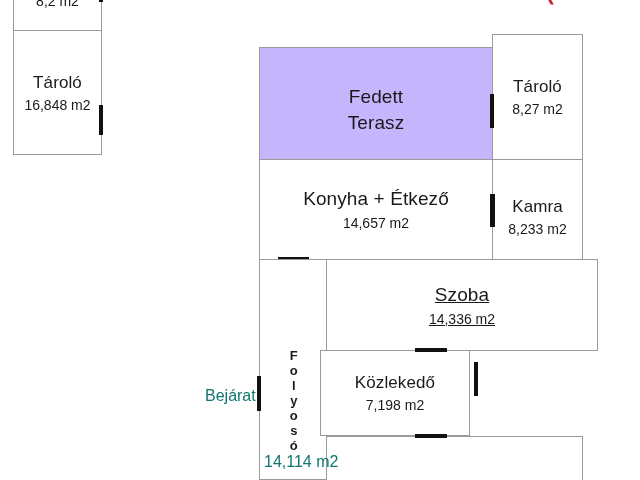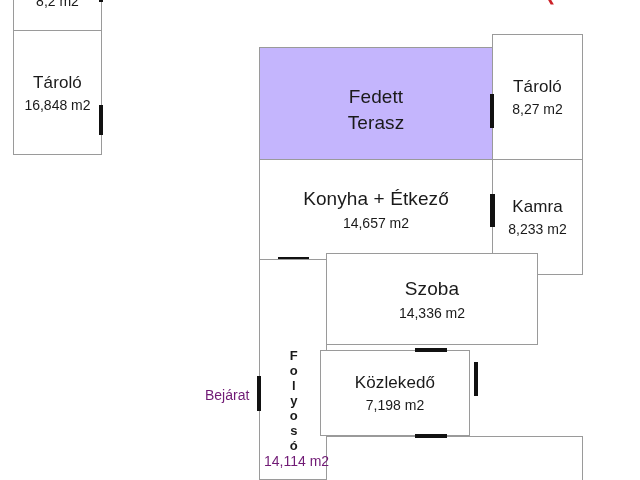--- a/index.html
+++ b/index.html
@@ -54,23 +54,23 @@
   .area-sm { font-size: 13px; line-height: 18px; }
 
   
   .jamb {
     position: absolute;
     background: #111111;
   }
 
   .free-label {
     position: absolute;
-    font-size: 14px;
+    font-size: 16px;
     line-height: 19px;
-    color: #701a75;
+    color: #0f766e;
     white-space: nowrap;
   }
 
   
   .vert-label {
     position: absolute;
     display: flex;
     flex-direction: column;
     align-items: center;
     font-size: 13px;
@@ -128,21 +128,21 @@
     <div class="room-area">8,233 m2</div>
   </div>
 
   <div class="jamb" style="left:490px; top:194px; width:5px; height:33px;"></div>
 
   <div class="jamb" style="left:278px; top:257px; width:31px; height:4px;"></div>
 
   <div class="room" style="left:259px; top:259px; width:68px; height:221px;">
   </div>
 
-  <div class="room" style="left:326px; top:253px; width:212px; height:92px;">
+  <div class="room" style="left:326px; top:259px; width:272px; height:92px;text-decoration:underline;">
     <div class="room-name name-lg">Szoba</div>
     <div class="room-area">14,336 m2</div>
   </div>
 
   <div class="room" style="left:320px; top:350px; width:150px; height:86px;">
     <div class="room-name name-md">Közlekedő</div>
     <div class="room-area">7,198 m2</div>
   </div>
 
 

